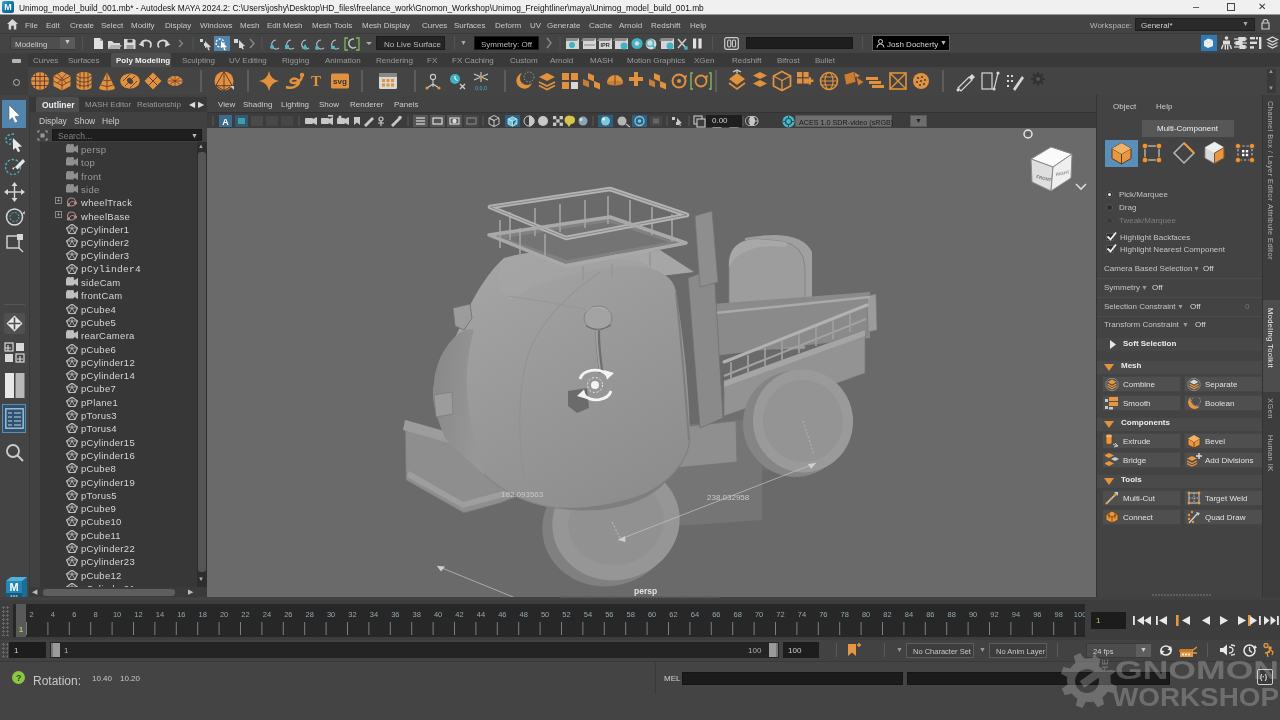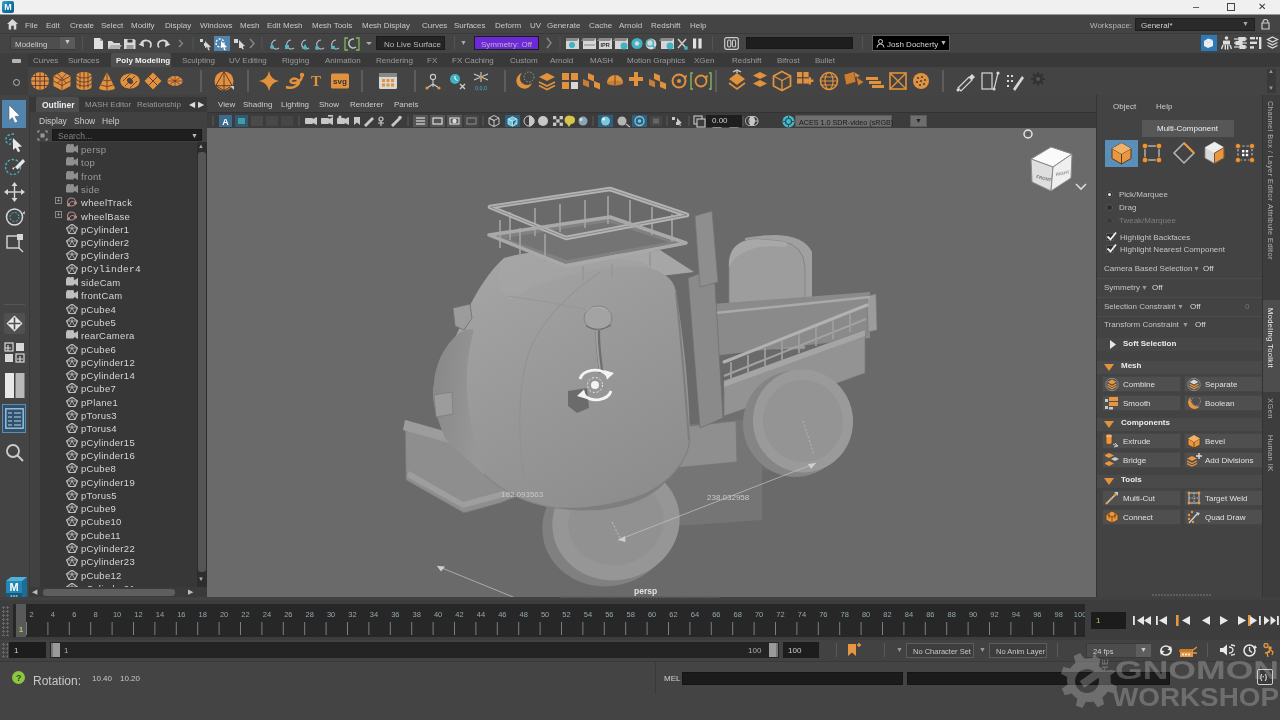--- a/index.html
+++ b/index.html
@@ -8,20 +8,21 @@
 .abs { position:absolute; }
 #stage { position:relative; width:1280px; height:720px; }
 .txt { position:absolute; white-space:nowrap; }
 </style>
 </head>
 <body>
 <div id="stage">
 
 <div class="abs" style="left:0;top:0;width:1280px;height:15px;background:#f0f0f0;border-bottom:1px solid #999;">
   <div class="abs" style="left:2px;top:1px;width:12px;height:12px;background:linear-gradient(135deg,#37a5cc 0%,#1173a8 55%,#0a5d8c 100%);border-radius:2px;color:#fff;font-size:9px;font-weight:bold;text-align:center;line-height:12px;">M</div>
+  <div class="txt" style="left:19px;top:2.5px;font-size:8.4px;color:#111;">Unimog_model_build_001.mb* - Autodesk MAYA 2024.2: C:\Users\joshy\Desktop\HD_files\freelance_work\Gnomon_Workshop\Unimog_Freightliner\maya\Unimog_model_build_001.mb</div>
   <div class="txt" style="left:1193px;top:0px;font-size:11px;color:#333;">–</div>
   <div class="abs" style="left:1227px;top:3px;width:8px;height:8px;border:1px solid #444;"></div>
   <div class="txt" style="left:1258px;top:1px;font-size:10px;color:#333;">✕</div>
 </div>
 
 <div class="abs" id="menubar" style="left:0;top:15px;width:1280px;height:19px;background:#444444;border-bottom:1px solid #3a3a3a;font-size:8px;color:#c9c9c9;">
   <svg class="abs" style="left:7px;top:4px;" width="11" height="11" viewBox="0 0 11 11">
         <path d="M5.5 0 L11 5 H9.3 V10.5 H6.8 V6.7 H4.2 V10.5 H1.7 V5 H0 Z" fill="#d8d8d8"></path>
       </svg>
   <span class="txt" style="left:25px;top:6px;">File</span>
@@ -117,21 +118,21 @@
         </g>
     <path d="M80 1 h-3 v12 h3 M88 1 h3 v12 h-3" fill="none" stroke="#7fba5a" stroke-width="1.3"></path>
     <path d="M86 2 a4.5 4.5 0 1 0 2 8" fill="none" stroke="#b8c4c9" stroke-width="1.5"></path>
     <path d="M98 5 l3 3 l3 -3" fill="#aaa"></path>
   </svg>
   <div class="abs" style="left:376px;top:2px;width:69px;height:14px;background:#252525;border:1px solid #1c1c1c;">
         <span class="txt" style="left:7px;top:3px;font-size:8px;color:#b9b9b9;">No Live Surface</span>
       </div>
   <div class="abs" style="left:454px;top:2px;width:1px;height:14px;background:#555;"></div>
   <span class="txt" style="left:460px;top:5px;font-size:7px;color:#aaa;">▼</span>
-  <div class="abs" style="left:474px;top:2px;width:65px;height:14px;background:#6d28d9;border:1px solid #1c1c1c;">
+  <div class="abs" style="left:474px;top:2px;width:65px;height:14px;background:#000000;border:1px solid #1c1c1c;">
         <span class="txt" style="left:6px;top:3px;font-size:8px;color:#b9b9b9;">Symmetry: Off</span>
       </div>
   <svg class="abs" style="left:545px;top:3px;" width="20" height="13" viewBox="0 0 20 13">
         <path d="M2 1 l4 5 l-4 5" fill="none" stroke="#888" stroke-width="1.4"></path>
         <line x1="15" y1="0" x2="15" y2="13" stroke="#555"></line>
       </svg>
   <svg class="abs" style="left:566px;top:2px;" width="140" height="15" viewBox="0 0 140 15">
     <g>
       <rect x="0" y="2" width="13" height="11" fill="#d5d5d5"></rect>
           <path d="M0 2 h13 l-2 3 h-13 Z" fill="#8a8a8a"></path>

